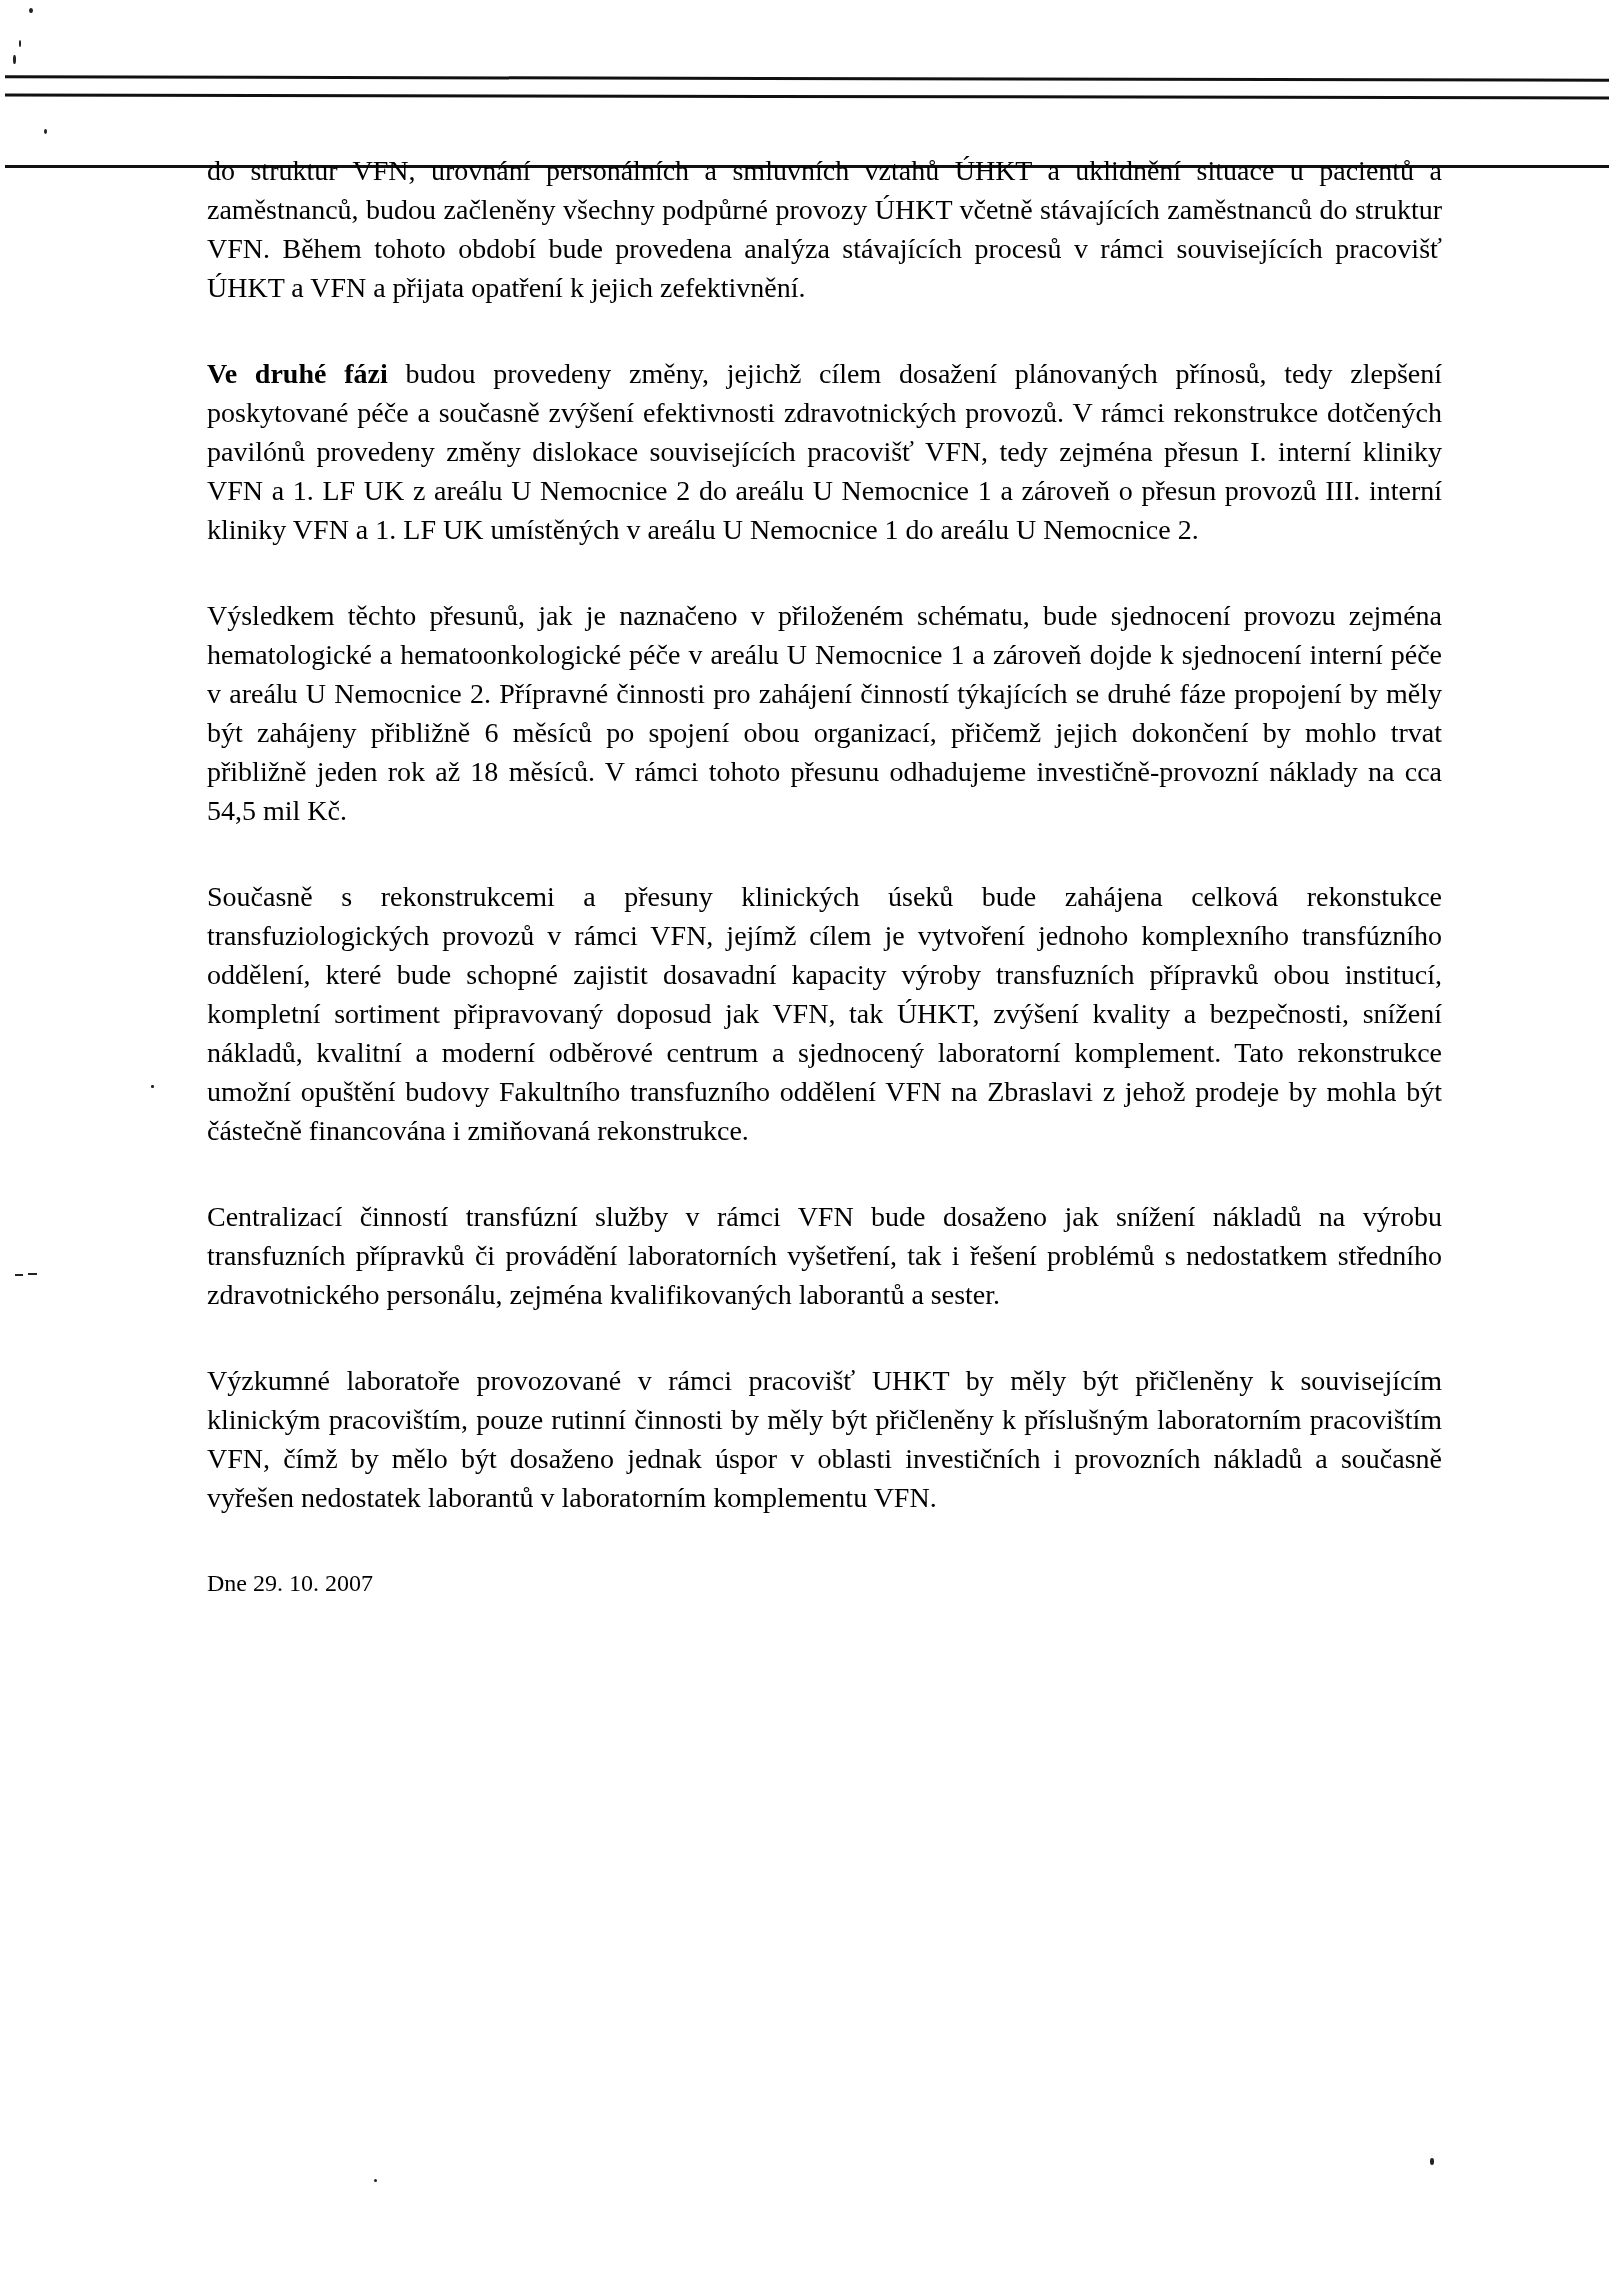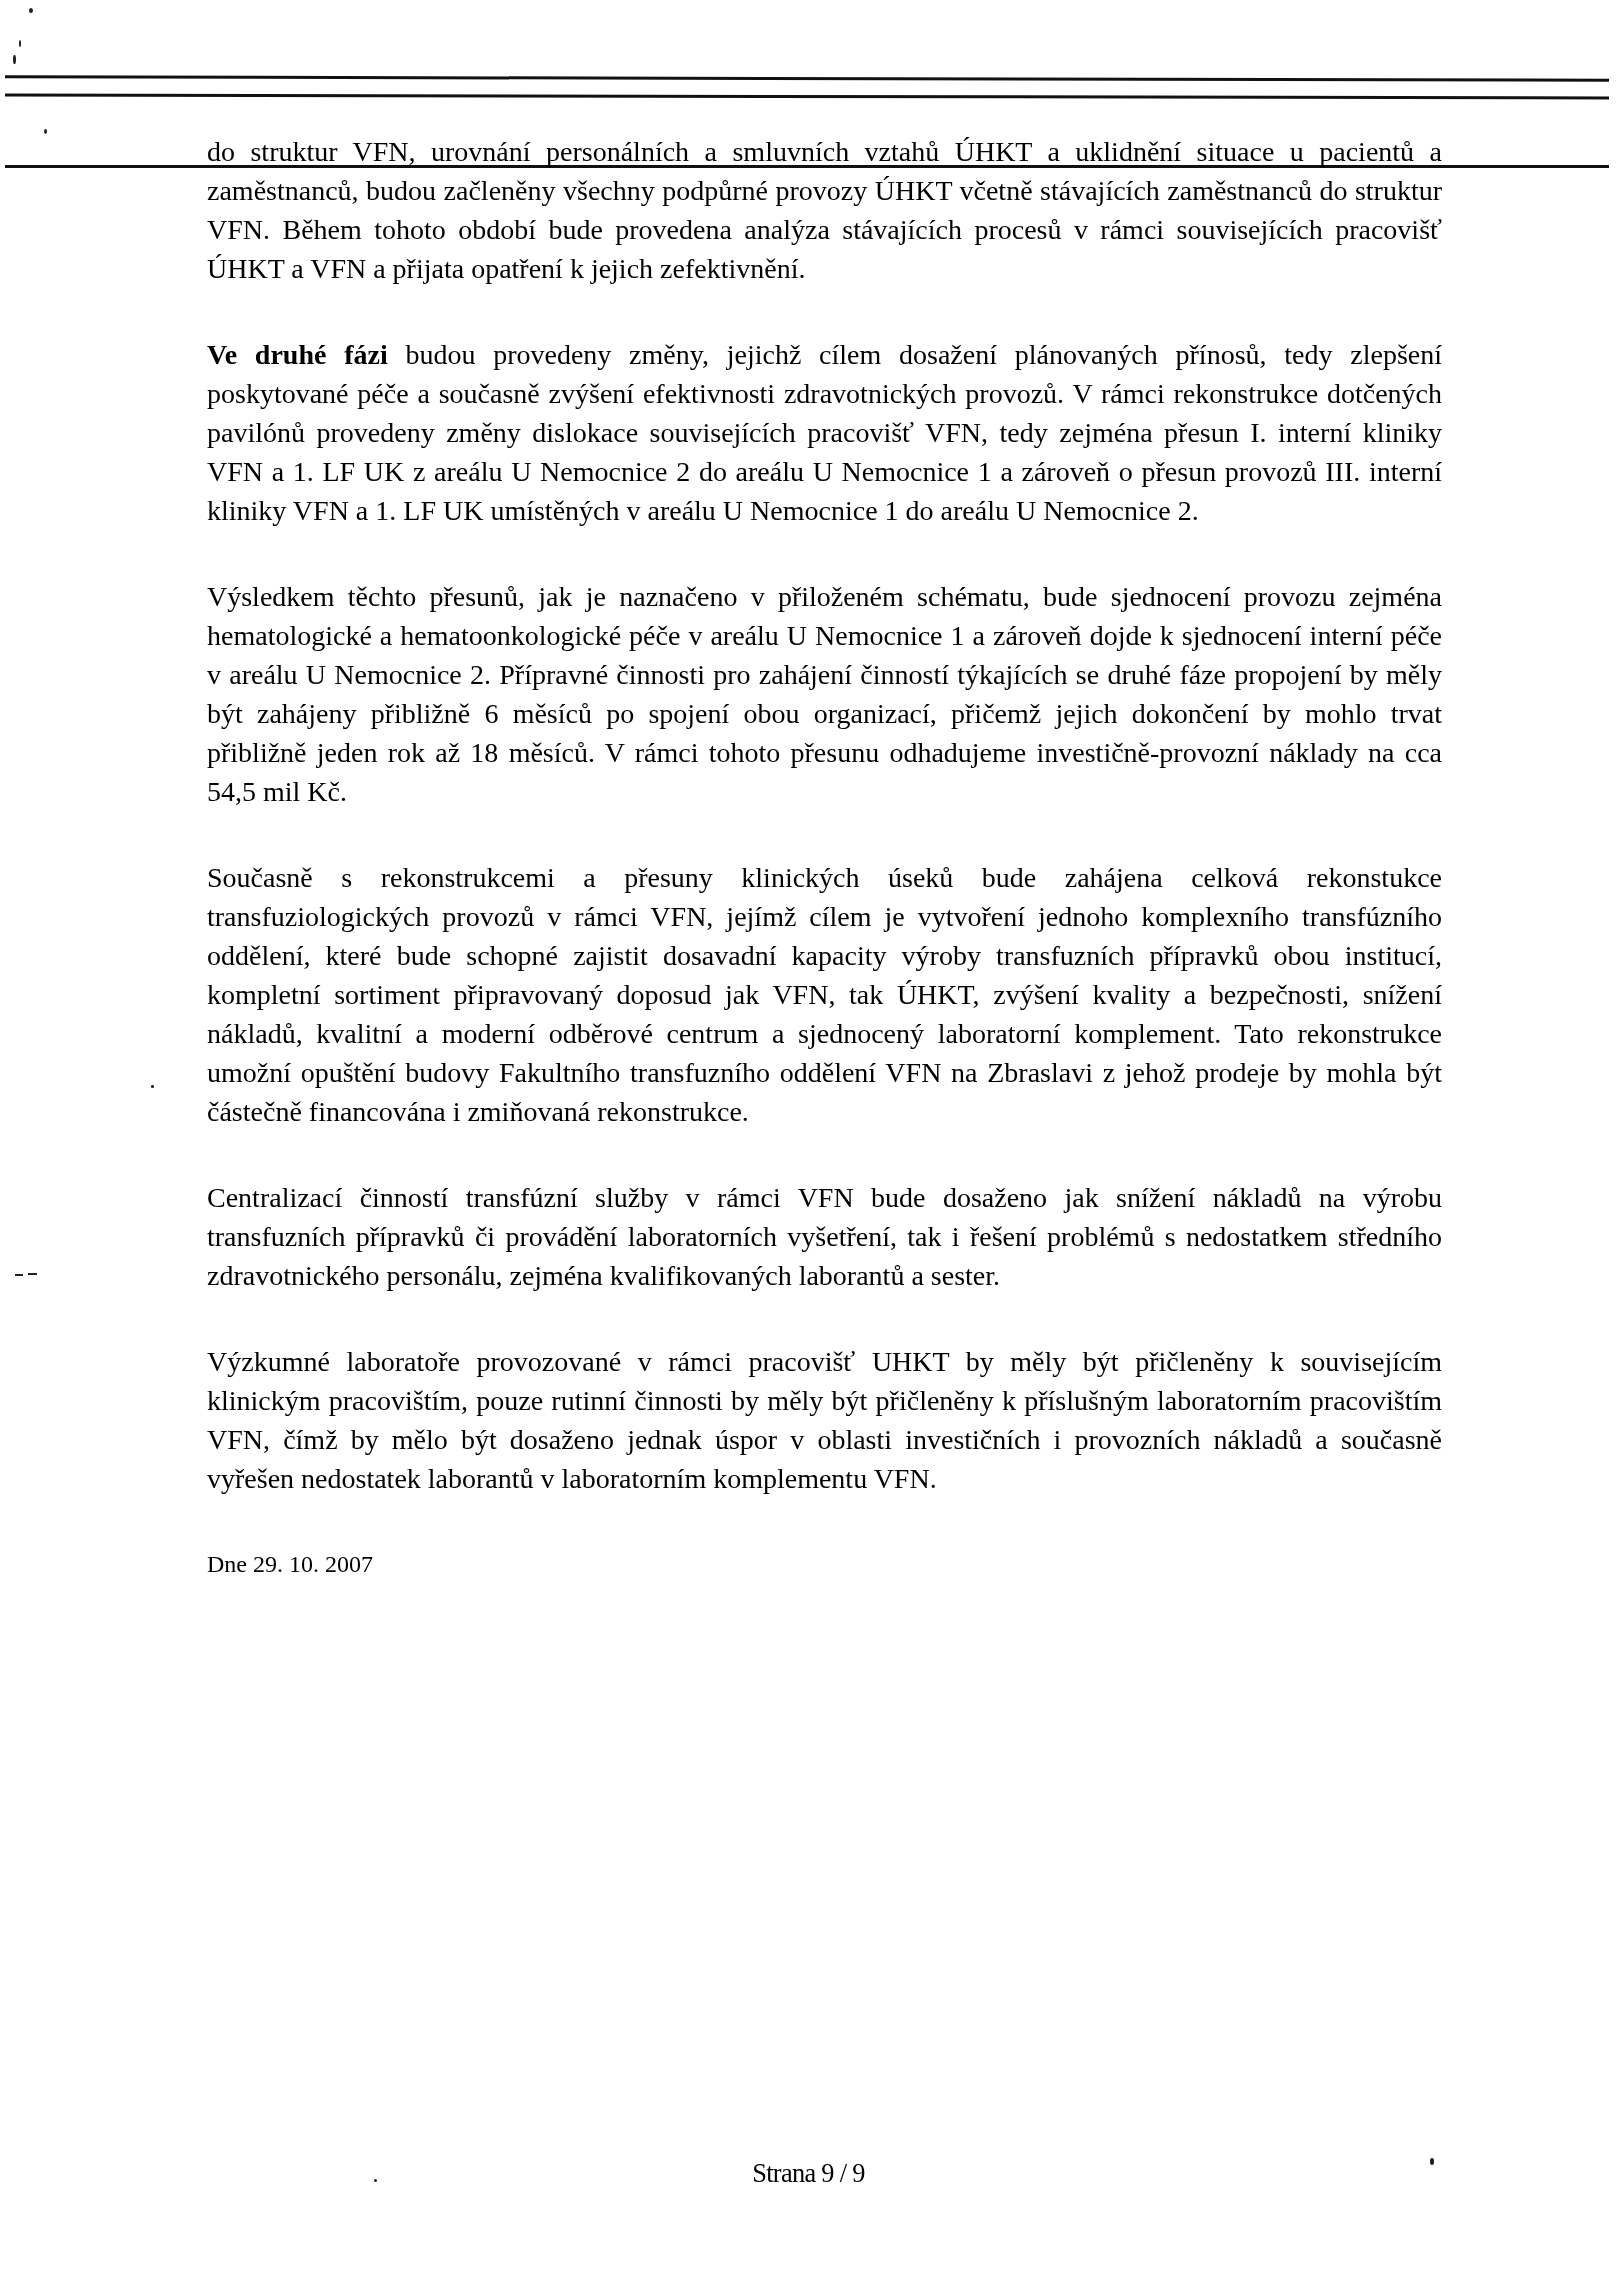--- a/index.html
+++ b/index.html
@@ -2,21 +2,21 @@
 <html style="font-size:10.6px"><head>
 <meta charset="utf-8">
 <style>
   html, body { margin:0; padding:0; background:#ffffff; }
   body { width:1617px; height:2295px; position:relative; overflow:hidden;
          font-family:"Liberation Serif","DejaVu Serif",serif; color:#000; }
   .page { position:absolute; left:0; top:0; width:1617px; height:2295px; background:#fff; }
   .rule { position:absolute; background:#111; }
   .header-title { position:absolute; top:74px; left:0; width:1617px; text-align:center;
          font-size:34px; letter-spacing:0.7px; line-height:40px; }
-  .body { position:absolute; left:207px; width:1235px; top:132px; }
+  .body { position:absolute; left:207px; width:1235px; top:151px; }
   .para { margin:0 0 47px 0; font-size:28px; line-height:39px; text-align:justify; }
   .para b { font-weight:bold; }
   .date { font-size:24px; line-height:39px; margin-top:0; }
   .footer { position:absolute; top:2158px; left:0; width:1617px; text-align:center;
          font-size:26.4px; letter-spacing:-0.7px; }
   .speck { position:absolute; background:#222; border-radius:50%; }
   .dash { position:absolute; height:2px; background:#222; }
 </style>
 </head>
 <body>
@@ -53,15 +53,14 @@
     </p>
     <p class="para">
       <b></b><span>Centralizací činností transfúzní služby v rámci VFN bude dosaženo jak snížení nákladů na výrobu transfuzních přípravků či provádění laboratorních vyšetření, tak i řešení problémů s nedostatkem středního zdravotnického personálu, zejména kvalifikovaných laborantů a sester.</span>
     </p>
     <p class="para">
       <b></b><span>Výzkumné laboratoře provozované v rámci pracovišť UHKT by měly být přičleněny k souvisejícím klinickým pracovištím, pouze rutinní činnosti by měly být přičleněny k příslušným laboratorním pracovištím VFN, čímž by mělo být dosaženo jednak úspor v oblasti investičních i provozních nákladů a současně vyřešen nedostatek laborantů v laboratorním komplementu VFN.</span>
     </p>
     <div class="date">Dne 29. 10. 2007</div>
   </div>
 
-  <div class="footer">Strana 9 / 9</div>
 </div>
 
 
 </body></html>

